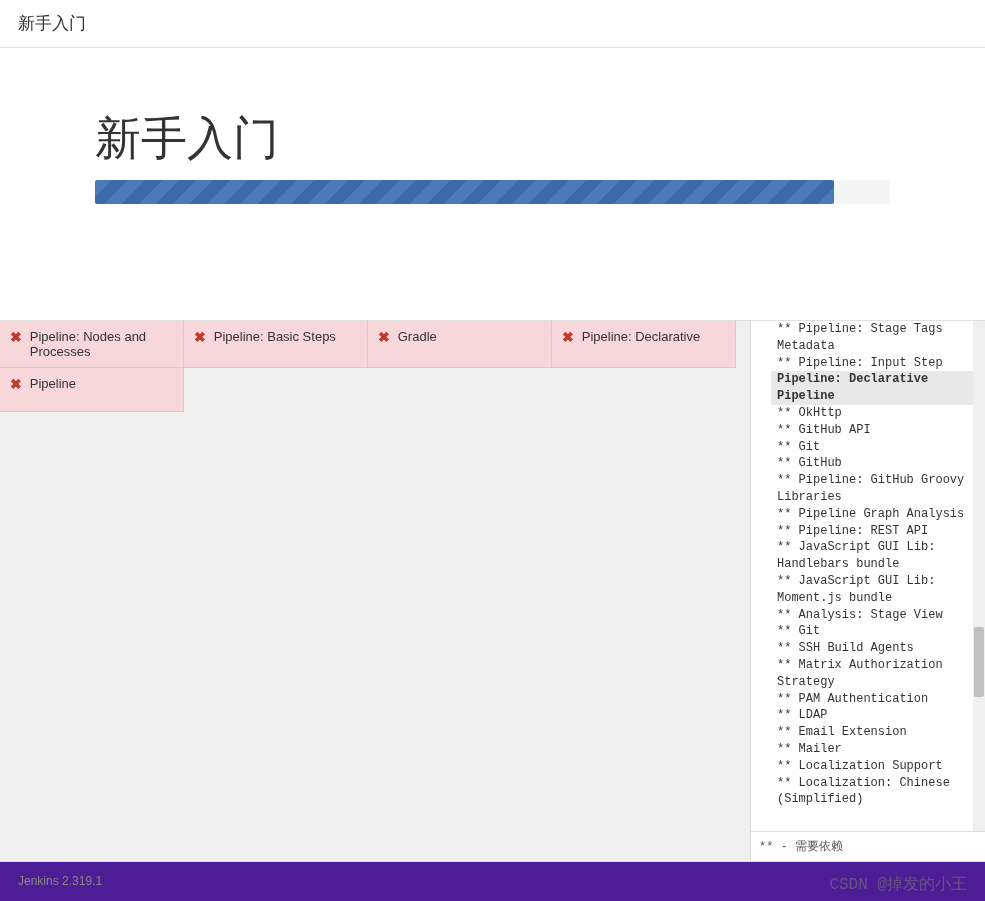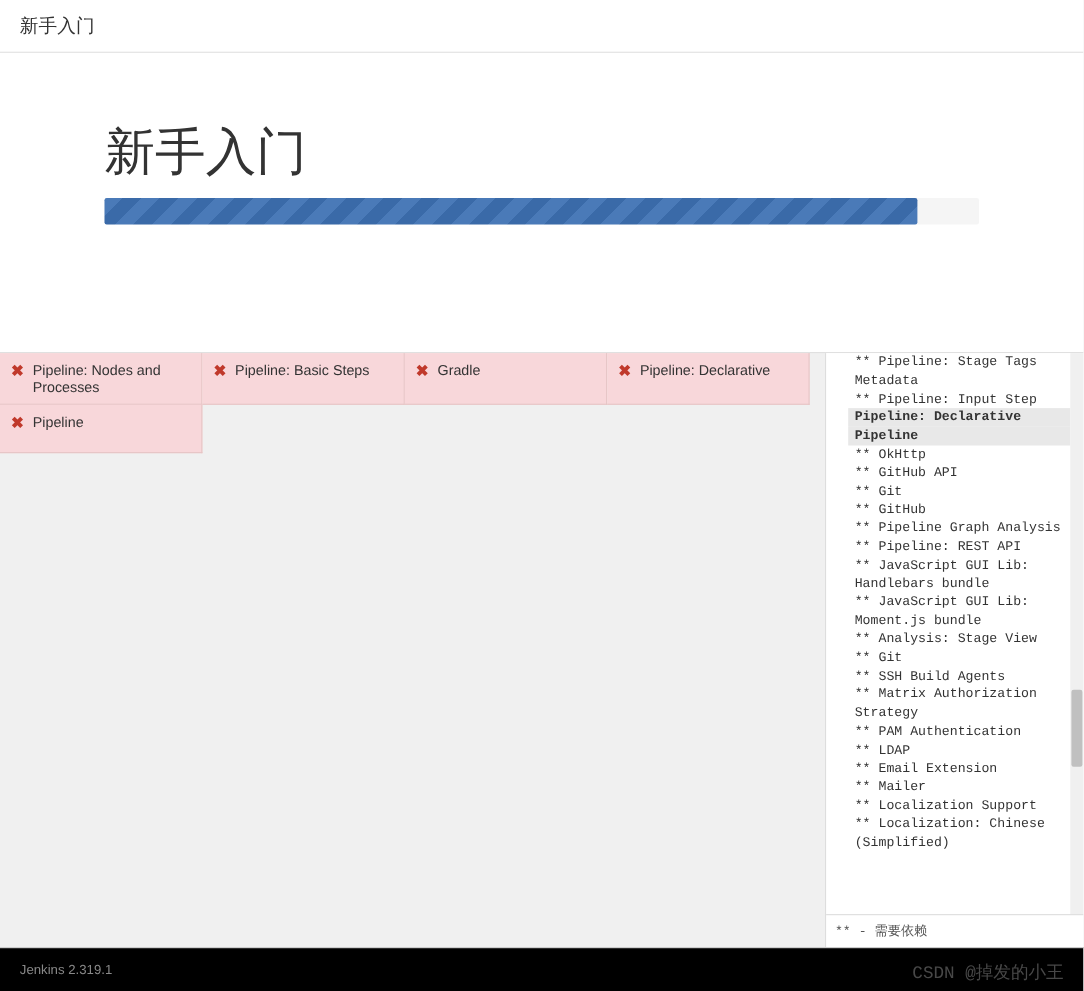--- a/index.html
+++ b/index.html
@@ -137,21 +137,21 @@
     .footer {
       position: absolute;
       bottom: 0;
       left: 0;
       right: 0;
       height: 40px;
       border-top: 1px solid #e0e0e0;
       padding: 12px 18px;
       font-size: 12px;
       color: #888;
-      background: #000000;
+      background: #4c1d95;
     }
     .watermark {
       position: absolute;
       bottom: 6px;
       right: 18px;
       font-size: 16px;
       color: rgba(120,120,120,0.6);
       font-family: Liberation Mono, monospace;
     }
   </style>
@@ -200,20 +200,21 @@
     <div class="log-scroll">
       <div class="log-content" id="log-content">
           <div class="log-line">** Pipeline: Stage Tags Metadata</div>
           <div class="log-line">** Pipeline: Input Step</div>
           <div class="log-line bold">Pipeline: Declarative</div>
           <div class="log-line bold">Pipeline</div>
           <div class="log-line">** OkHttp</div>
           <div class="log-line">** GitHub API</div>
           <div class="log-line">** Git</div>
           <div class="log-line">** GitHub</div>
+          <div class="log-line">** Pipeline: GitHub Groovy Libraries</div>
           <div class="log-line">** Pipeline Graph Analysis</div>
           <div class="log-line">** Pipeline: REST API</div>
           <div class="log-line">** JavaScript GUI Lib: Handlebars bundle</div>
           <div class="log-line">** JavaScript GUI Lib: Moment.js bundle</div>
           <div class="log-line">** Analysis: Stage View</div>
           <div class="log-line">** Git</div>
           <div class="log-line">** SSH Build Agents</div>
           <div class="log-line">** Matrix Authorization Strategy</div>
           <div class="log-line">** PAM Authentication</div>
           <div class="log-line">** LDAP</div>

